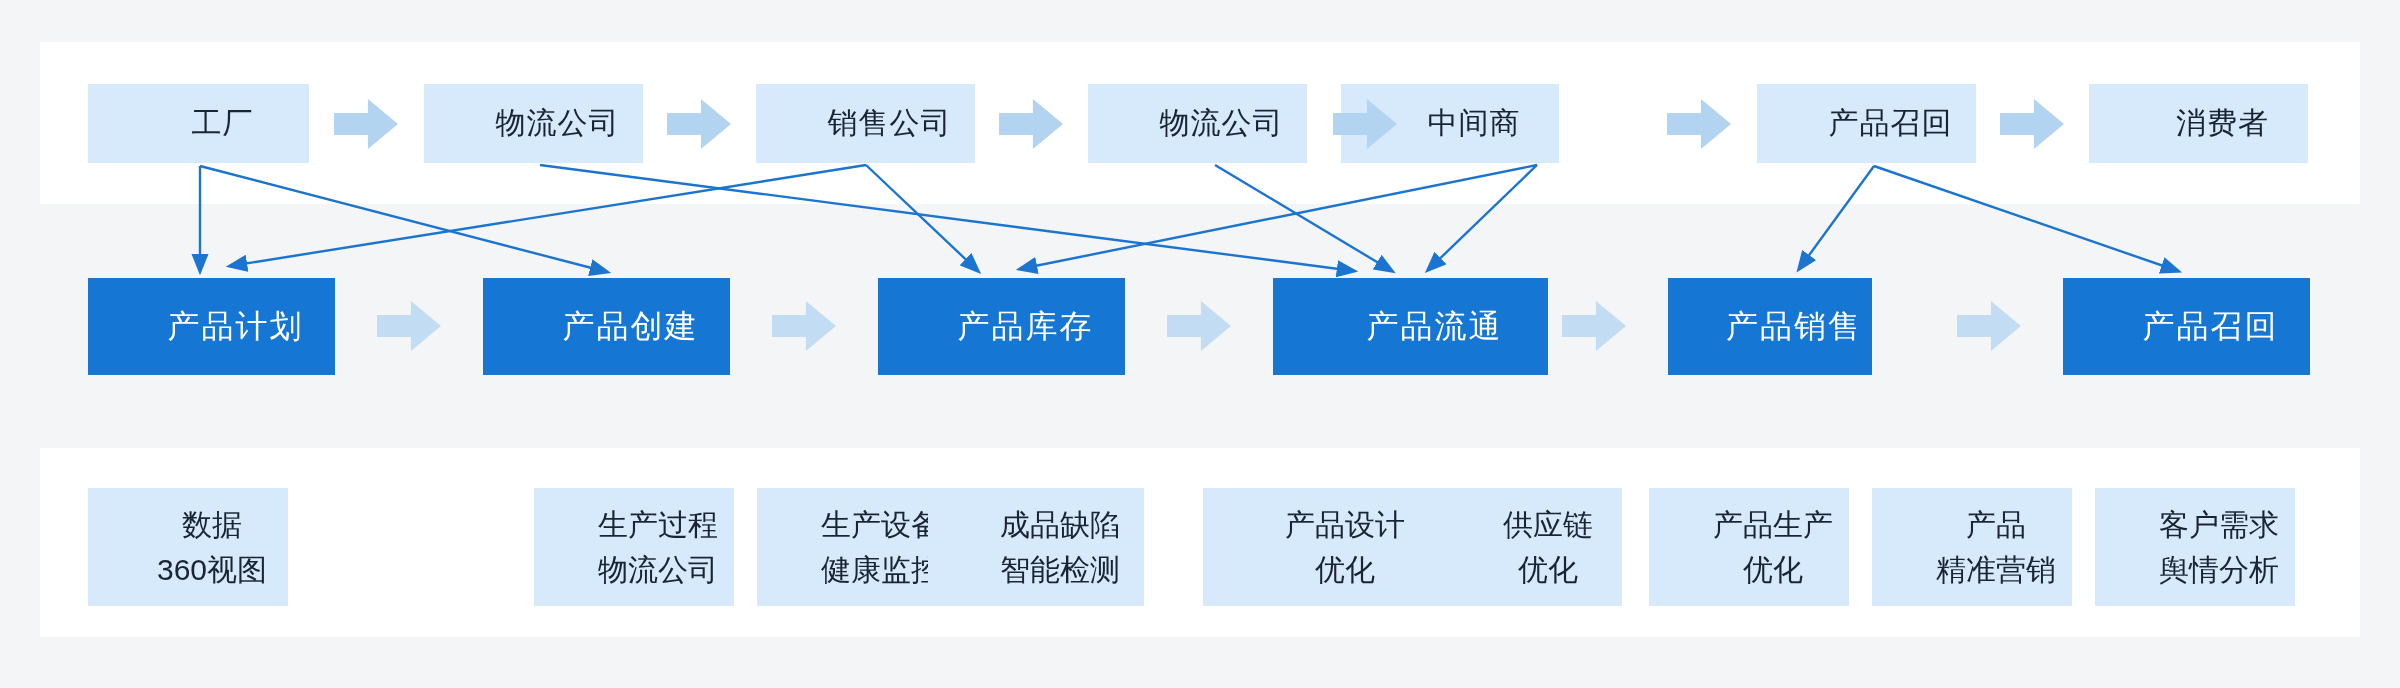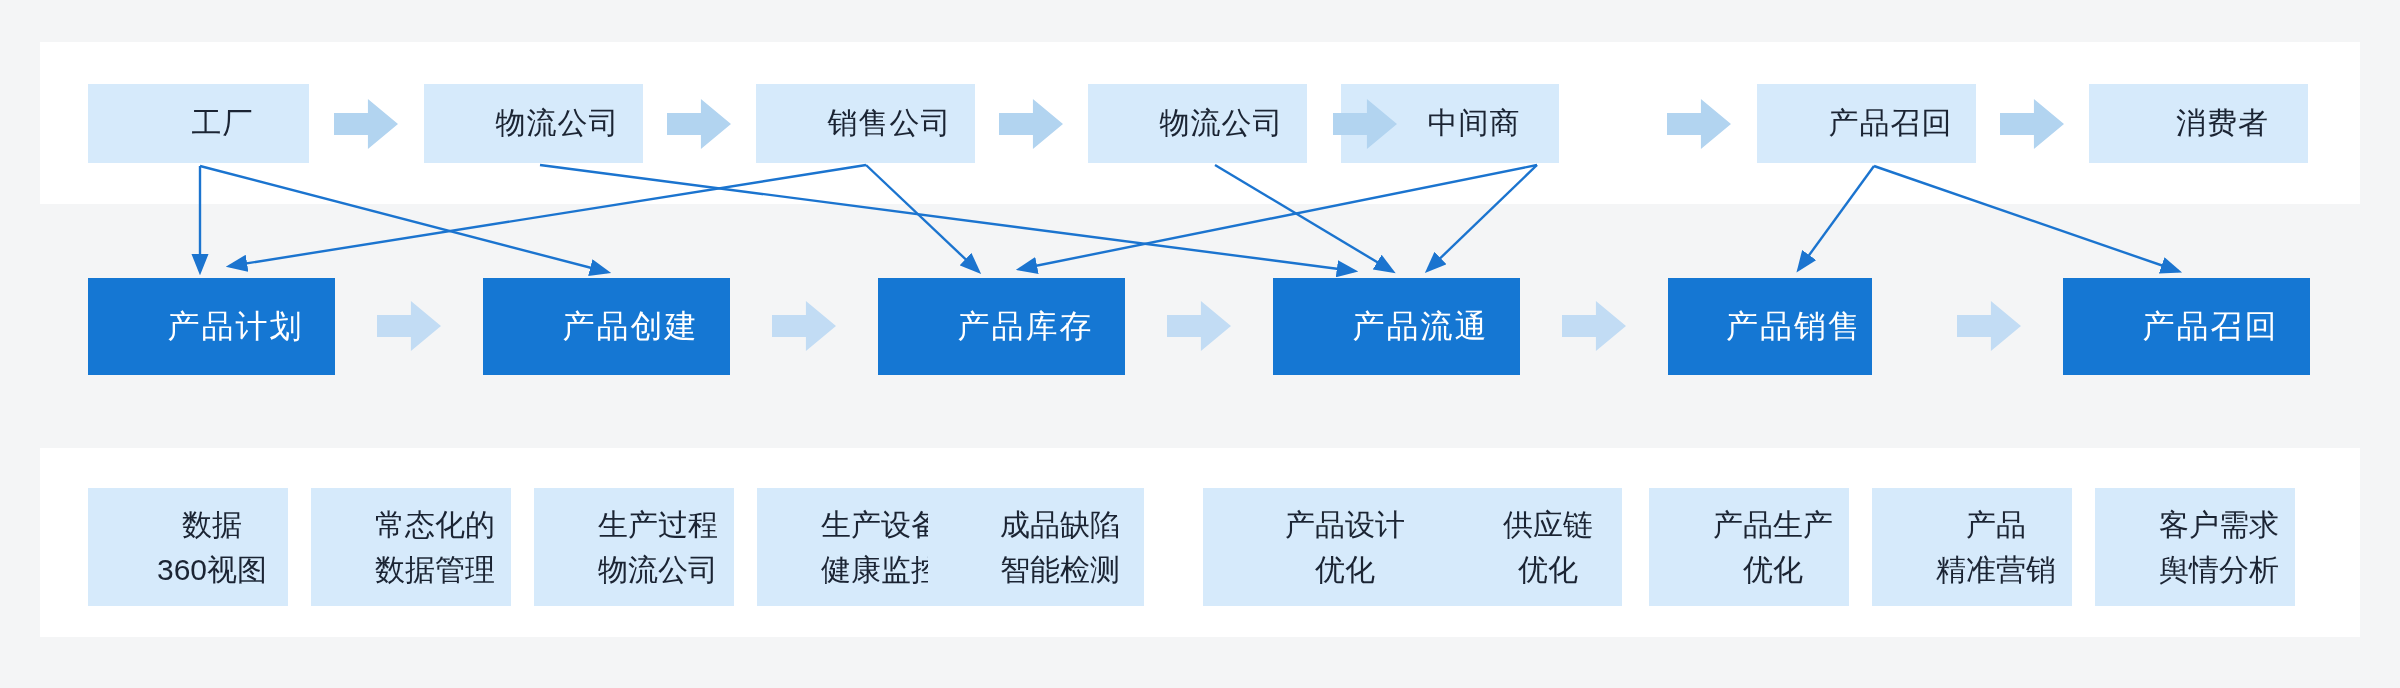--- a/index.html
+++ b/index.html
@@ -43,37 +43,33 @@
   <div class="block-arrow t" style="left:334px"></div>
   <div class="block-arrow t" style="left:667px"></div>
   <div class="block-arrow t" style="left:999px"></div>
   <div class="block-arrow t" style="left:1333px"></div>
   <div class="block-arrow t" style="left:1667px"></div>
   <div class="block-arrow t" style="left:2000px"></div>
 
   <div class="node mid-node" style="left:88px;width:247px">产品计划</div>
   <div class="node mid-node" style="left:483px;width:247px">产品创建</div>
   <div class="node mid-node" style="left:878px;width:247px">产品库存</div>
-  <div class="node mid-node" style="left:1273px;width:247px">产品流通</div>
+  <div class="node mid-node" style="left:1273px;width:275px">产品流通</div>
   <div class="node mid-node" style="left:1668px;width:204px">产品销售</div>
   <div class="node mid-node" style="left:2063px;width:247px">产品召回</div>
 
   <div class="block-arrow m" style="left:377px"></div>
   <div class="block-arrow m" style="left:772px"></div>
   <div class="block-arrow m" style="left:1167px"></div>
   <div class="block-arrow m" style="left:1562px"></div>
   <div class="block-arrow m" style="left:1957px"></div>
 
   <div class="node bot-node" style="left:88px;width:200px">
     <span>数据</span>
     <span>360视图</span>
-  </div>
-  <div class="node bot-node" style="left:311px;width:200px">
-    <span>常态化的</span>
-    <span>数据管理</span>
   </div>
   <div class="node bot-node" style="left:534px;width:200px">
     <span>生产过程</span>
     <span>物流公司</span>
   </div>
   <div class="node bot-node" style="left:757px;width:200px">
     <span>生产设备</span>
     <span>健康监控</span>
   </div>
   <div class="node bot-node" style="left:928px;width:216px">

